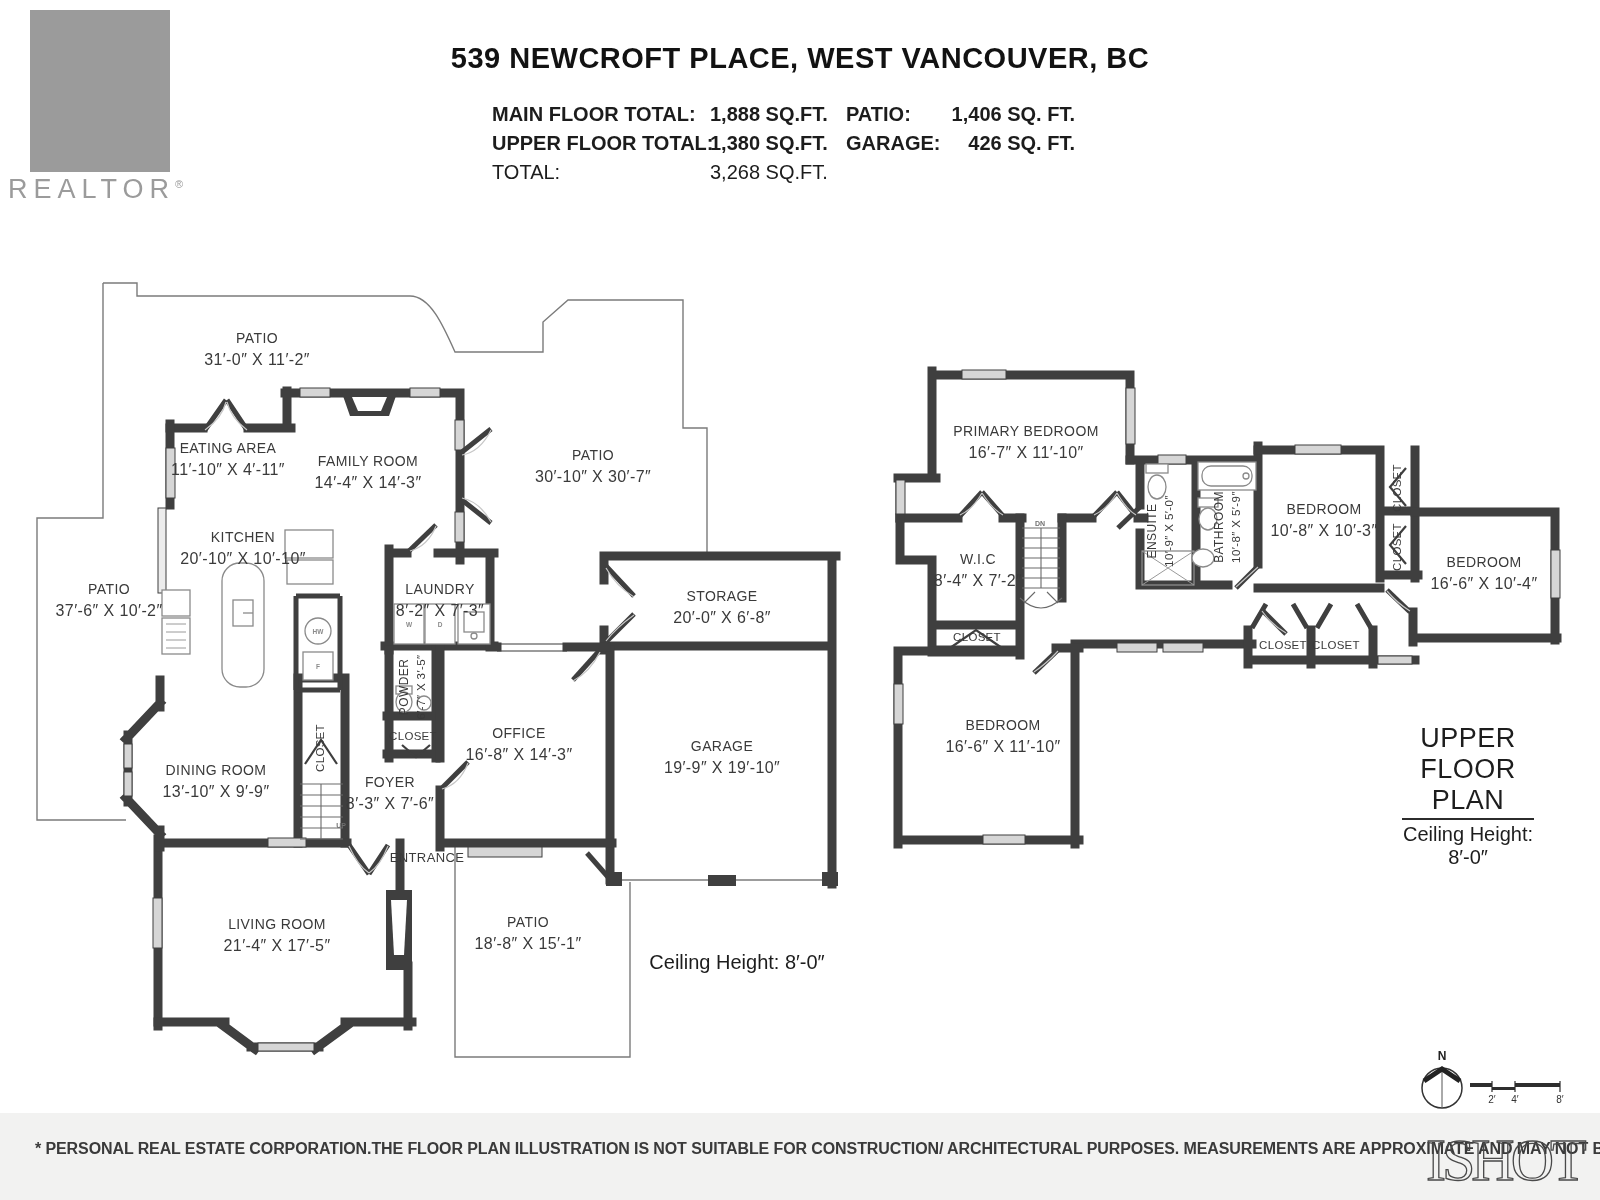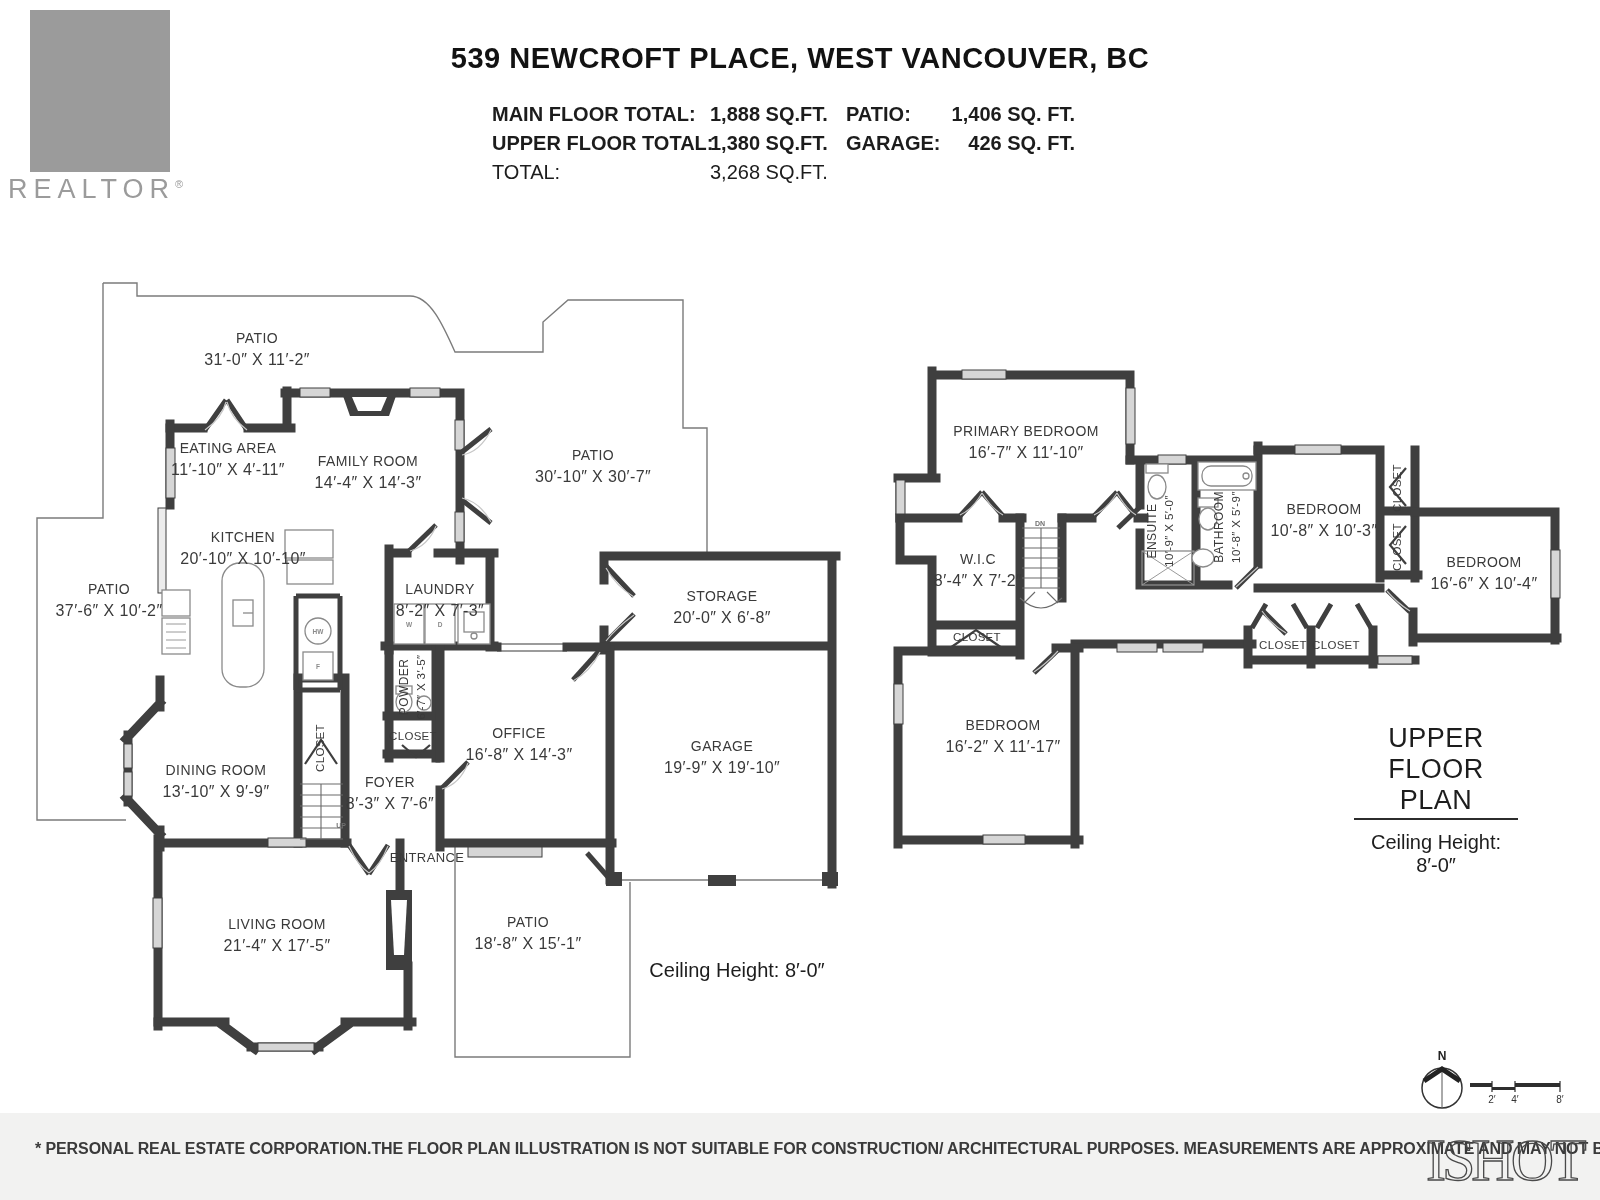--- a/index.html
+++ b/index.html
@@ -29,21 +29,21 @@
   }
   .room-label .dims{font-size:16px;font-weight:400}
   .room-label.vert{transform:translate(-50%,-50%) rotate(-90deg)}
   .one-line{font-size:13px;letter-spacing:.4px}
   .closet-sm{font-size:11.5px;letter-spacing:.3px}
   .tinytxt{position:absolute;transform:translate(-50%,-50%);font-size:7px;color:#707070;font-weight:600}
   .fixtxt{position:absolute;transform:translate(-50%,-50%);font-size:6.5px;color:#8a8a8a;font-weight:600}
   
   .plan-title{position:absolute;transform:translateX(-50%);text-align:center;color:#1d1d1d}
   .plan-title .t{font-size:27px;letter-spacing:.5px;border-bottom:2px solid #2c2c2c;padding:0 4px 2px 4px}
-  .plan-title .c{font-size:20px;margin-top:11px}
+  .plan-title .c{font-size:20px;margin-top:3px}
   
   .footer-band{position:absolute;left:0;top:1113px;width:1600px;height:87px;background:#f2f2f1}
   .footer-line{position:absolute;left:35px;font-size:16px;font-weight:700;color:#3a3a3a;letter-spacing:-.1px;white-space:nowrap}
   .ishot{
     position:absolute;left:1426px;top:1126px;font-family:"Liberation Serif",serif;
     font-size:60px;letter-spacing:-4px;color:transparent;-webkit-text-stroke:1.3px #4a4a4a;
   }
   .scale-label{position:absolute;transform:translate(-50%,0);font-size:10px;color:#333}
   .north-label{position:absolute;transform:translate(-50%,-50%);font-size:12px;color:#222;font-weight:600}
 </style>
@@ -343,29 +343,29 @@
 <div class="room-label" style="left:1324px;top:521px">
   <div>BEDROOM</div>
     <div class="dims">10′-8″ X 10′-3″</div>
 </div>
 <div class="room-label" style="left:1484px;top:574px">
   <div>BEDROOM</div>
     <div class="dims">16′-6″ X 10′-4″</div>
 </div>
 <div class="room-label" style="left:1003px;top:737px">
   <div>BEDROOM</div>
-    <div class="dims">16′-2″ X 11′-17″</div>
+    <div class="dims">16′-6″ X 11′-10″</div>
 </div>
 <div class="room-label vert closet-sm" style="left:1397px;top:488px">CLOSET</div>
 <div class="room-label vert closet-sm" style="left:1397px;top:547px">CLOSET</div>
 <div class="room-label closet-sm" style="left:1283px;top:645px">CLOSET</div>
 <div class="room-label closet-sm" style="left:1336px;top:645px">CLOSET</div>
 <div class="room-label closet-sm" style="left:977px;top:637px">CLOSET</div>
 
-<div class="plan-title" style="left:1436px;top:723px">
+<div class="plan-title" style="left:1468px;top:723px">
   <div class="t">UPPER FLOOR PLAN</div>
   <div class="c">Ceiling Height: 8′-0″</div>
 </div>
 
 <div class="fixtxt" style="left:409px;top:624px">W</div>
 <div class="fixtxt" style="left:440px;top:624px">D</div>
 <div class="fixtxt" style="left:318px;top:631px">HW</div>
 <div class="fixtxt" style="left:318px;top:666px">F</div>
 <div class="tinytxt" style="left:341px;top:825px">UP</div>
 <div class="tinytxt" style="left:1040px;top:523px">DN</div>

